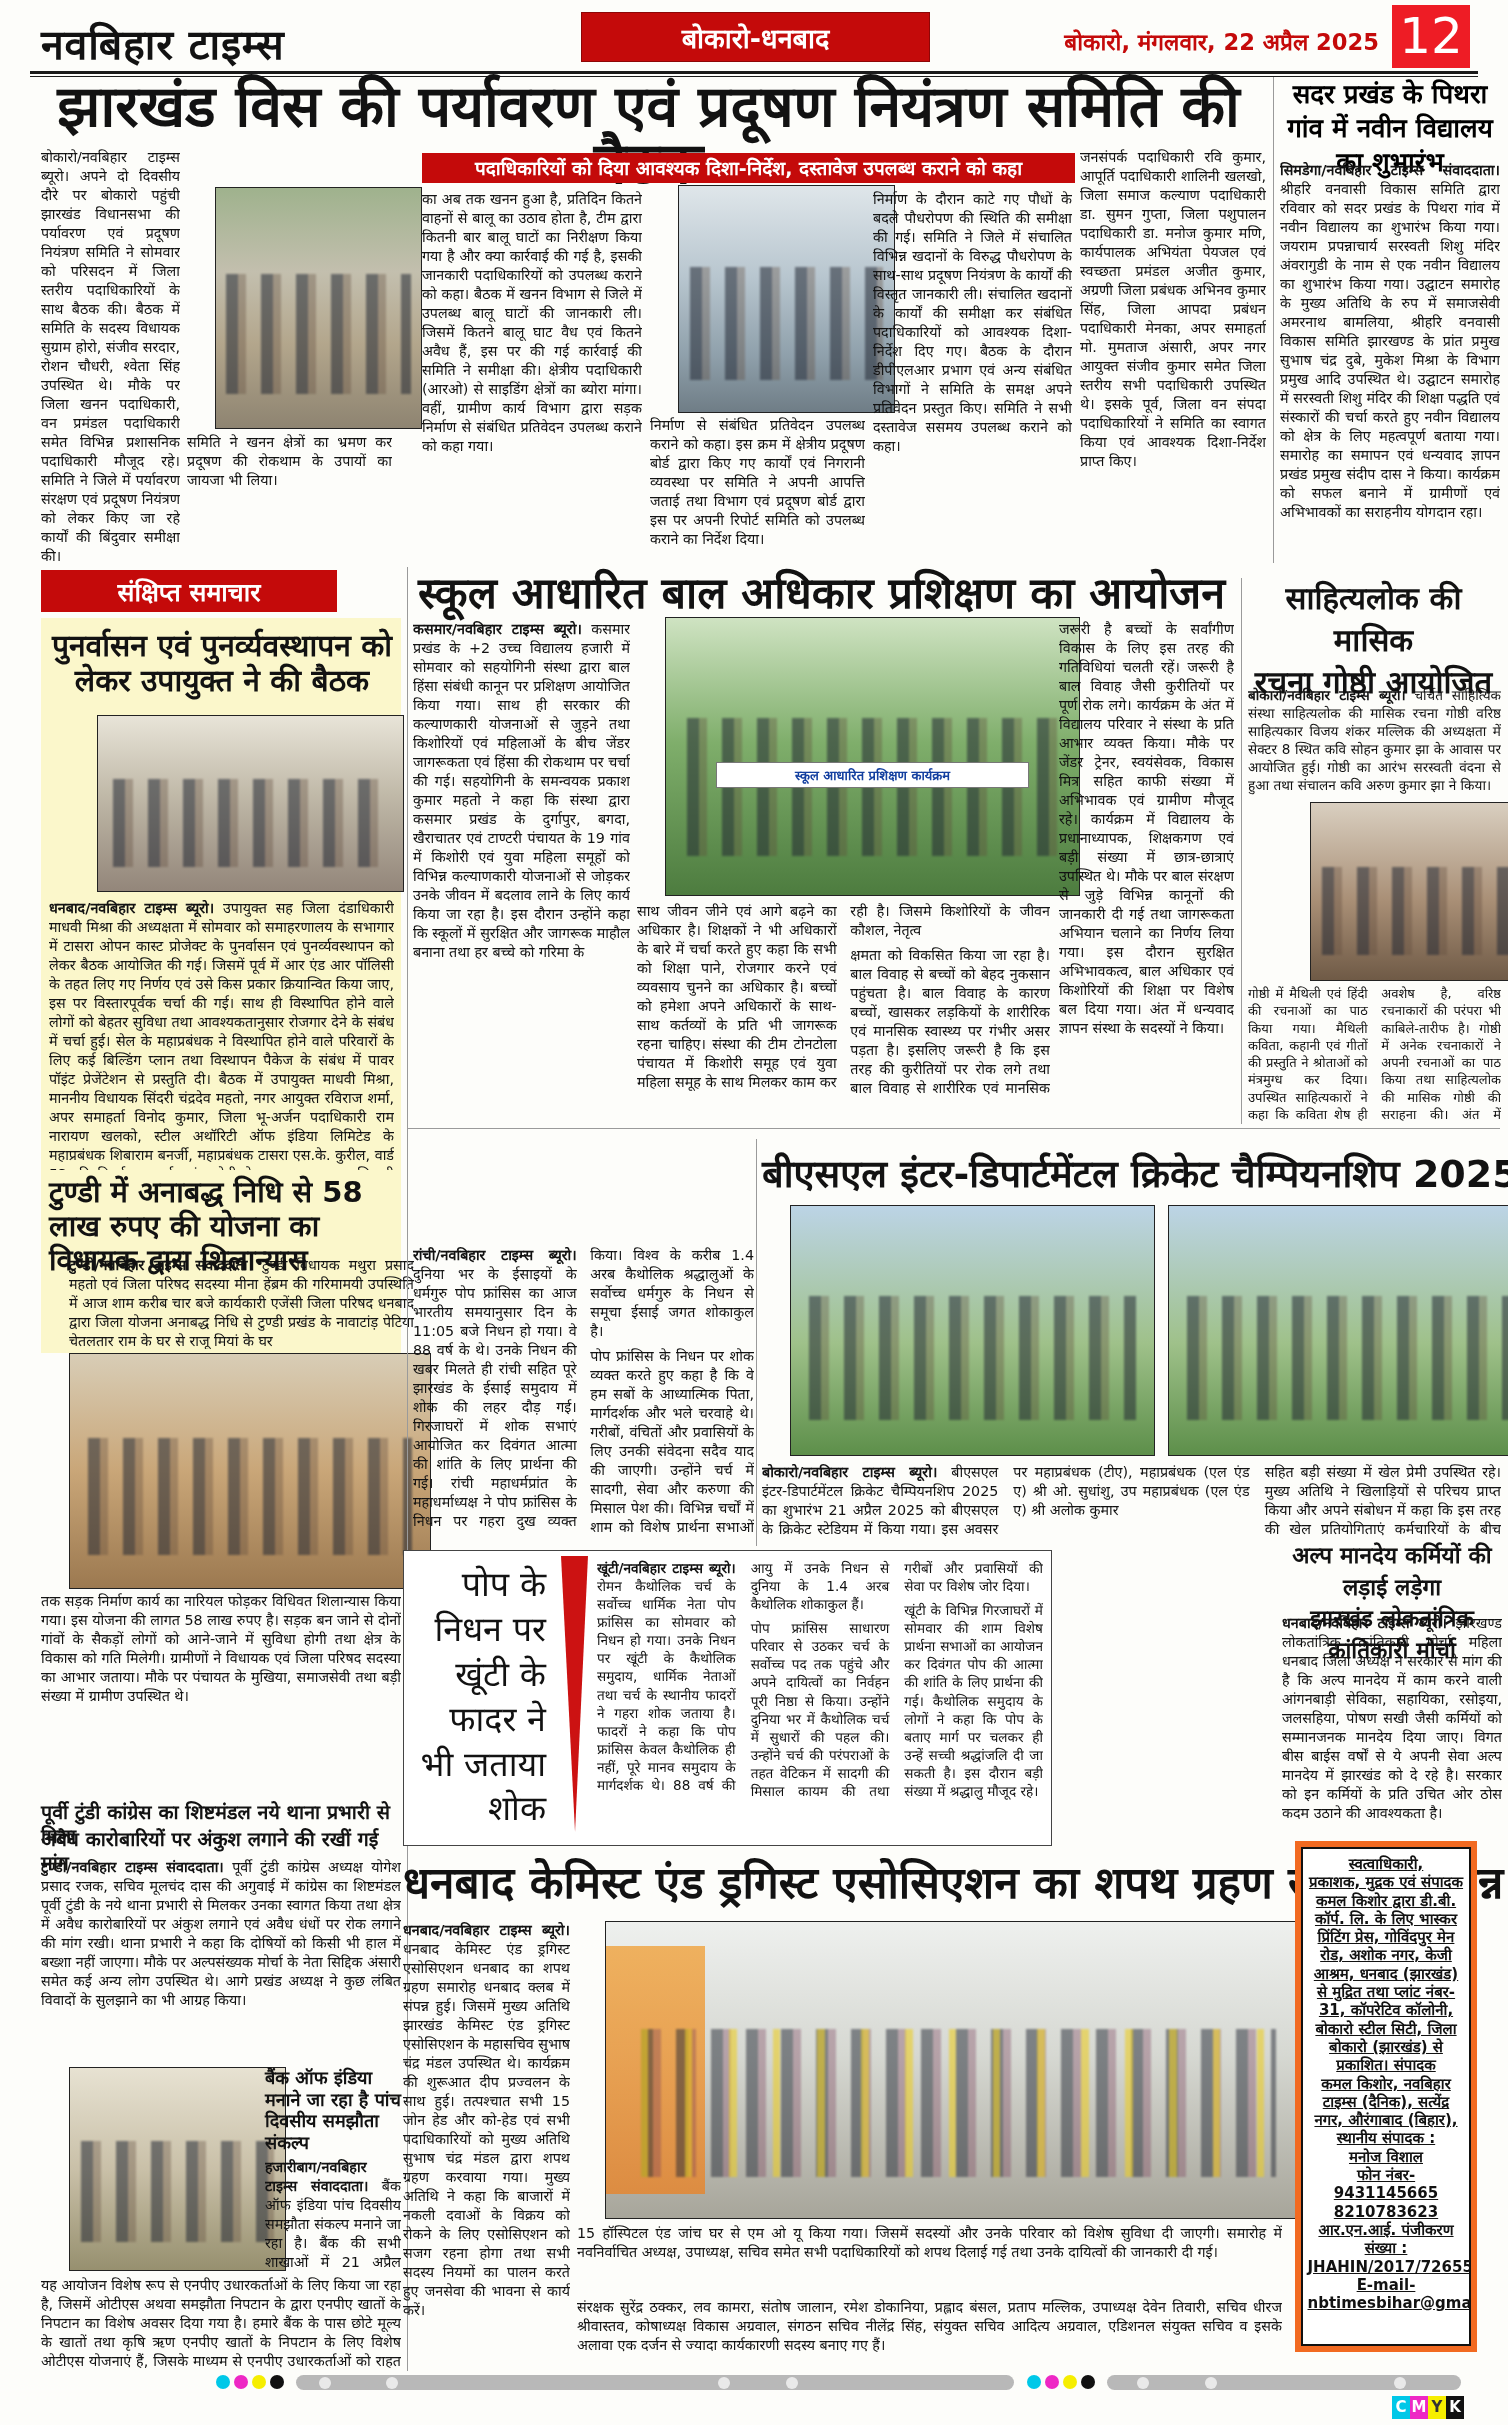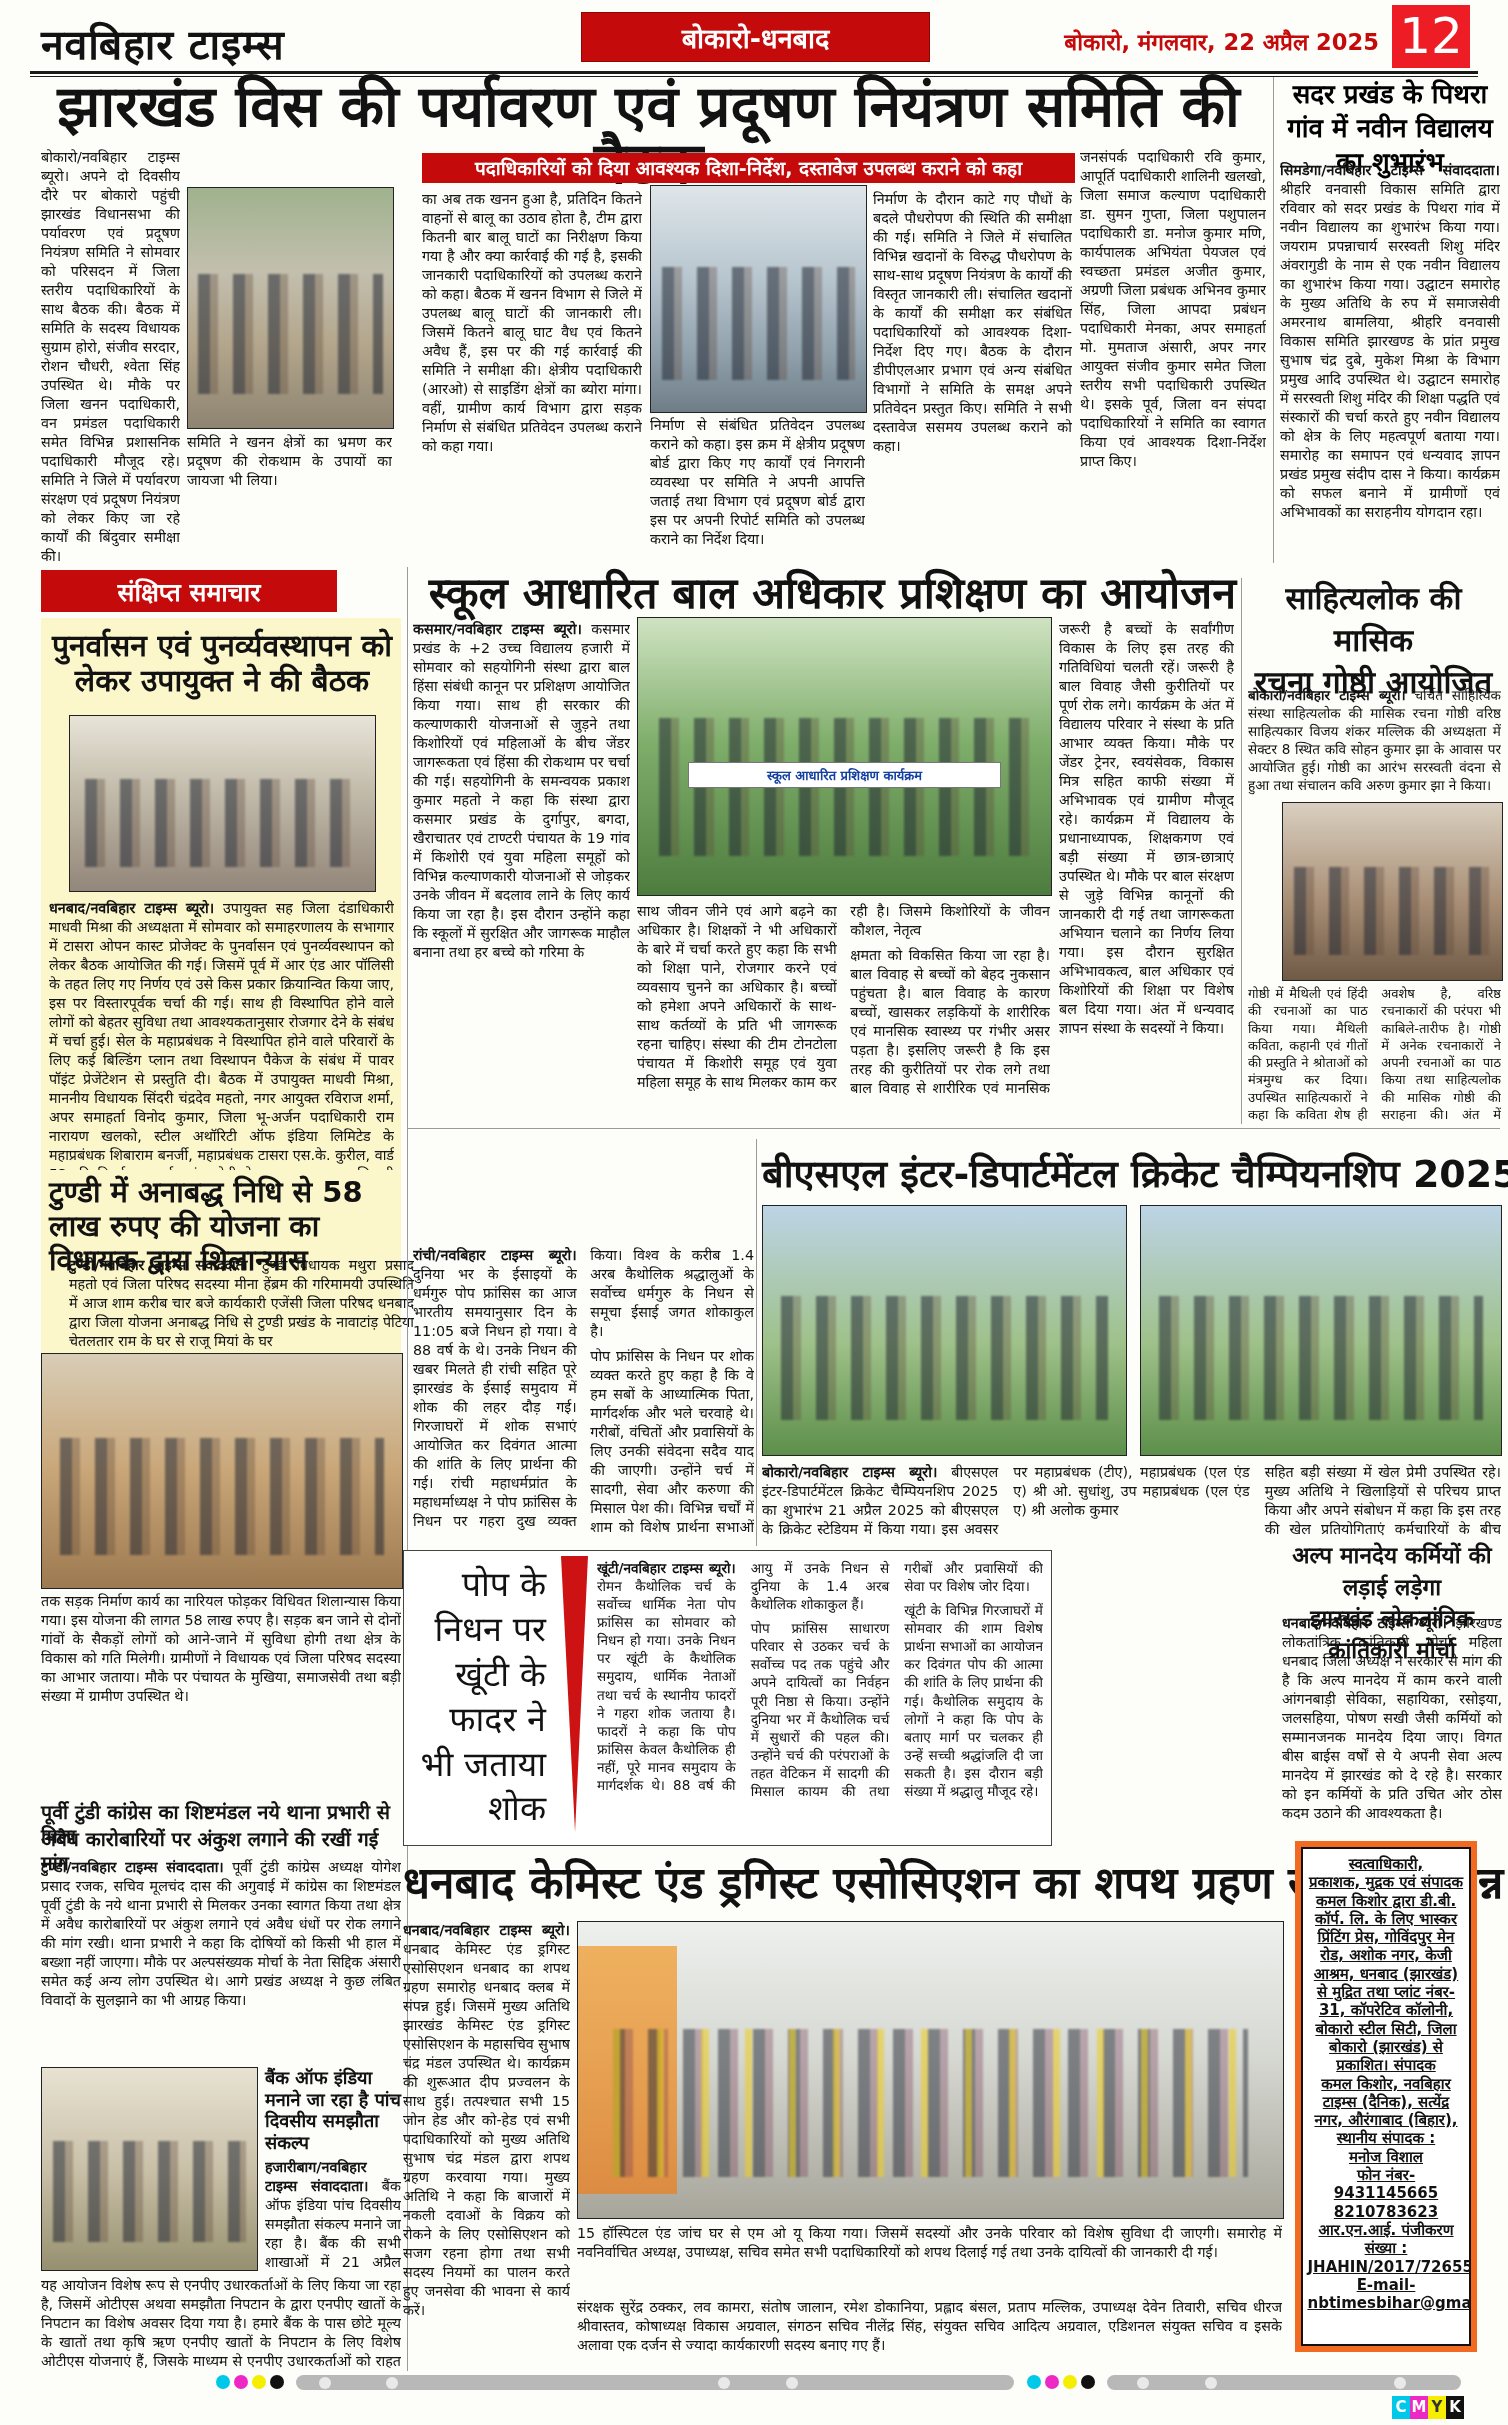--- a/index.html
+++ b/index.html
@@ -21,21 +21,21 @@
   .head-rule{left:30px;top:71px;width:1448px;border-top:3px solid #1a1a1a;}
   .head-rule2{left:30px;top:76px;width:1448px;border-top:0.8px solid #1a1a1a;}
   
   .v-rule{width:0;border-left:0.8px solid #9a9a9a;}
   .h-rule{height:0;border-top:0.8px solid #9a9a9a;}
   
   .lead-headline{left:38px;top:78px;width:1221px;font-size:57px;font-weight:800;line-height:1.0;text-align:center;}
   .strap{left:422px;top:153px;width:653px;height:30px;background:#c40a0a;color:#fff;display:flex;
      align-items:center;justify-content:center;font-size:19px;font-weight:bold;}
   
-  .photo{border:0.8px solid #222;overflow:hidden;}
+  .photo{border:0.8px solid #222;overflow:hidden;margin-left:28px;}
   .photo::after{content:"";position:absolute;left:5%;right:5%;top:36%;height:50%;
      background:repeating-linear-gradient(90deg,rgba(35,40,52,.55) 0 12px,rgba(96,74,60,.35) 12px 20.4px,transparent 20.4px 35px);
      filter:blur(0.8px);}
   .ph-mining{background:linear-gradient(180deg,#9fb28d 0%,#c3bfae 35%,#b3a68c 65%,#8e8471 100%);}
   .ph-meeting{background:linear-gradient(180deg,#dfe6ea 0%,#b8c6cf 40%,#8fa0ab 75%,#6f7d86 100%);}
   .ph-meeting2{background:linear-gradient(180deg,#e8e4d8 0%,#c0b9a8 45%,#93867a 100%);}
   .ph-green{background:linear-gradient(180deg,#cfe3c2 0%,#7fae6b 45%,#4d7c3f 100%);}
   .ph-saffron{background:linear-gradient(180deg,#d8cdb6 0%,#c9a678 50%,#9c7950 100%);}
   .ph-field{background:linear-gradient(180deg,#bcd4e6 0%,#9fc18a 55%,#5d8f4a 100%);}
   .ph-hall{background:linear-gradient(180deg,#eef0ee 0%,#d6d8d2 45%,#a7a59a 100%);}
@@ -49,21 +49,21 @@
   .photo-banner{position:absolute;left:12%;right:12%;top:52%;background:#fff;border:0.8px solid #777;
      color:#1440a0;font-size:13px;font-weight:bold;text-align:center;padding:3px 1.5px;filter:none;z-index:3;}
   
   .brief-banner{left:41px;top:570px;width:296px;height:42px;background:#c40a0a;color:#fff;display:flex;
      align-items:center;justify-content:center;font-size:25px;font-weight:bold;}
   .yellow-box{left:41px;top:618px;width:360px;height:735px;background:#fbf7cb;}
   .b1-headline{left:48px;top:629px;width:348px;font-size:30px;font-weight:bold;text-align:center;line-height:1.15;}
   .b2-headline{left:49px;top:1175px;width:345px;font-size:29px;font-weight:bold;line-height:1.18;}
   .sub-head{font-size:19.6px;font-weight:bold;line-height:1.2;}
   
-  .school-headline{left:407px;top:562px;width:829px;font-size:43px;font-weight:800;text-align:right;white-space:nowrap;}
+  .school-headline{left:407px;top:562px;width:829px;font-size:43px;font-weight:800;text-align:center;white-space:nowrap;}
   .sah-headline{left:1246px;top:578px;width:255px;font-size:31px;font-weight:800;text-align:center;line-height:1.35;}
   .pope-headline{left:411px;top:1135px;width:345px;font-size:34px;font-weight:800;text-align:center;line-height:1.35;}
   .bsl-headline{left:762px;top:1146px;width:739px;font-size:38px;font-weight:800;text-align:center;white-space:nowrap;}
   .alp-headline{left:1282px;top:1540px;width:220px;font-size:22.6px;font-weight:800;text-align:center;line-height:1.4;}
   .khunti-box{left:403px;top:1550px;width:647px;height:294px;border:1.5px solid #444;background:#fff;}
   .khunti-headline{left:416px;top:1562px;width:130px;font-size:34px;font-weight:400;line-height:1.32;text-align:right;}
   .red-wedge{left:561px;top:1556px;width:27px;height:276px;background:#cc1212;
      clip-path:polygon(0 0,100% 0,52% 100%);}
   .chem-headline{left:403px;top:1851px;width:851px;font-size:44px;font-weight:800;text-align:center;white-space:nowrap;}
   .cols2{column-count:2;column-gap:13.6px;}

